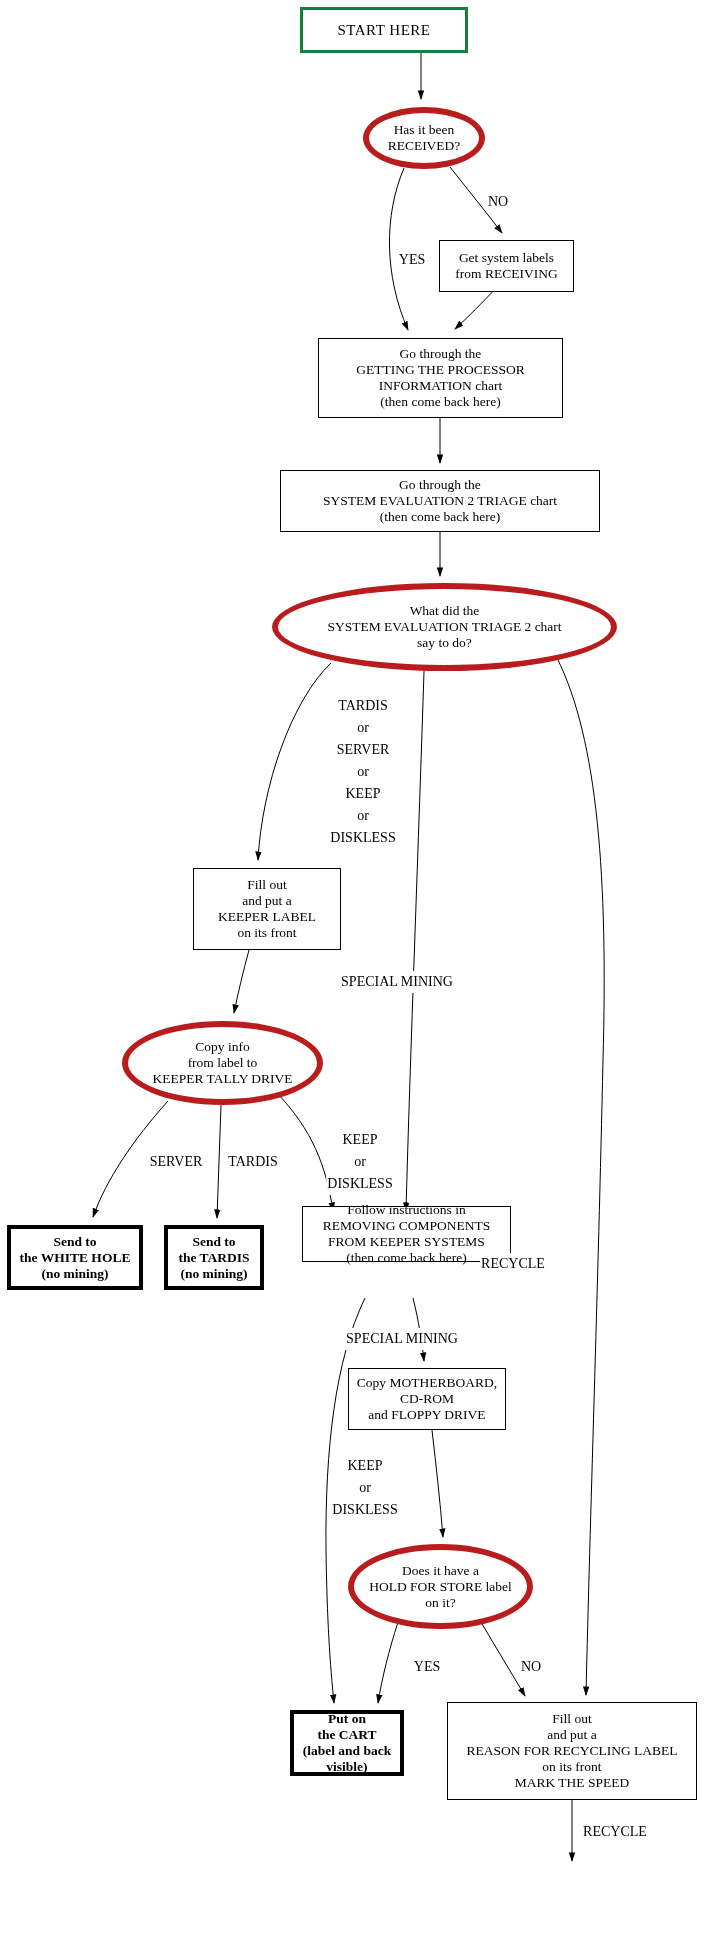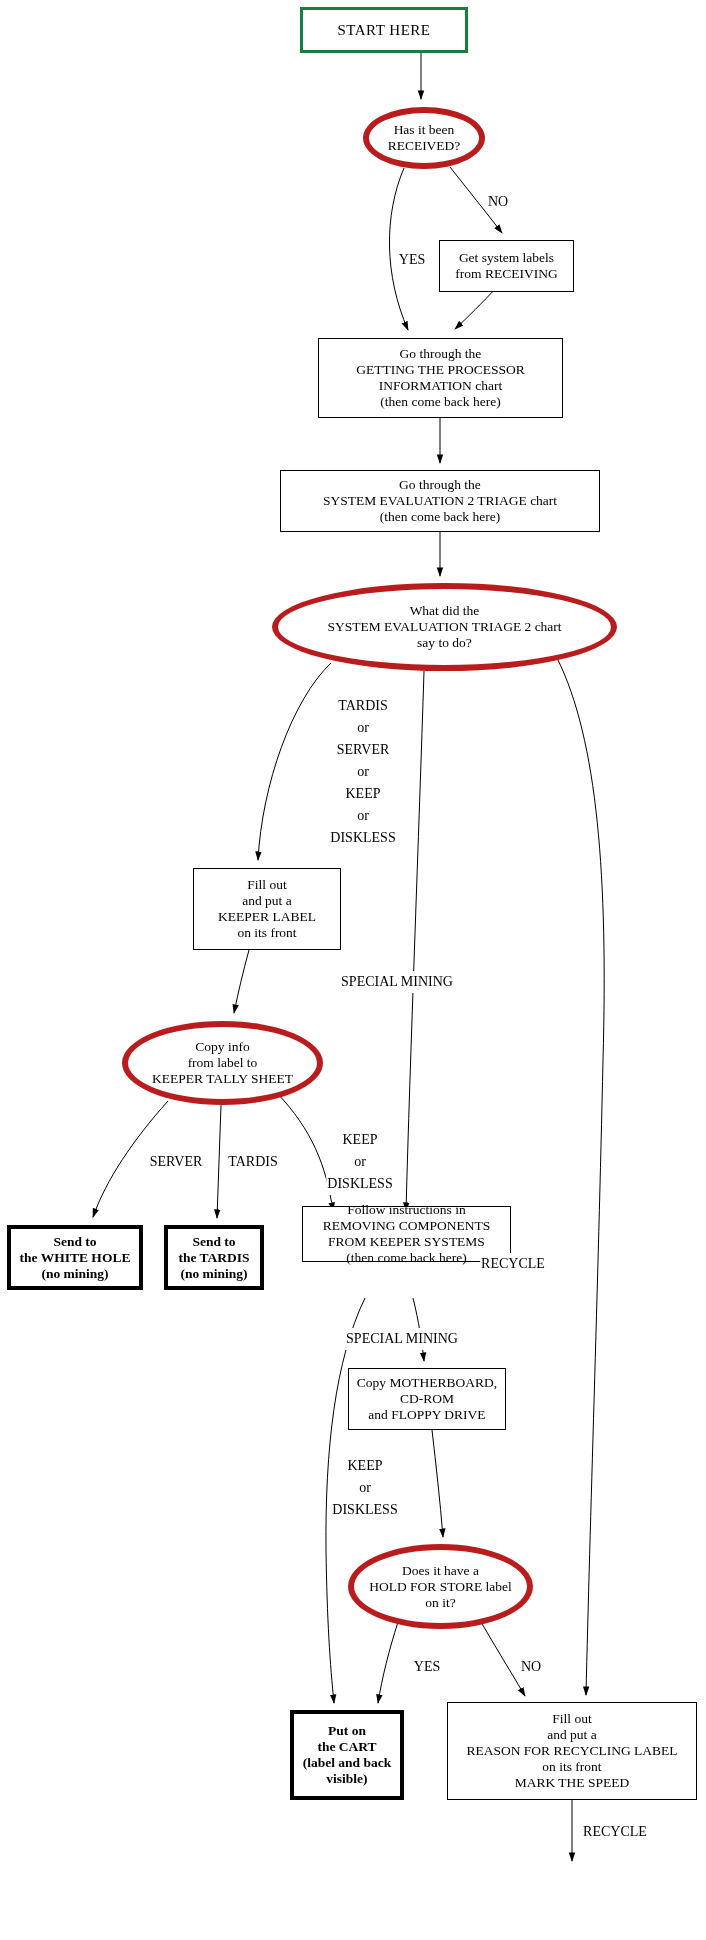--- a/index.html
+++ b/index.html
@@ -104,21 +104,21 @@
 SYSTEM EVALUATION TRIAGE 2 chart
 say to do?</div>
 
   <div class="node box" style="left:193px; top:868px; width:148px; height:82px;">Fill out
 and put a
 KEEPER LABEL
 on its front</div>
 
   <div class="node ellipse" style="left:122px; top:1021px; width:201px; height:84px;">Copy info
 from label to
-KEEPER TALLY SHEET</div>
+KEEPER TALLY DRIVE</div>
 
   <div class="node termbox" style="left:7px; top:1225px; width:136px; height:65px;">Send to
 the WHITE HOLE
 (no mining)</div>
 
   <div class="node termbox" style="left:164px; top:1225px; width:100px; height:65px;">Send to
 the TARDIS
 (no mining)</div>
 
   <div class="node box" style="left:302px; top:1206px; width:209px; height:56px;">Follow instructions in
@@ -127,21 +127,21 @@
 (then come back here)</div>
 
   <div class="node box" style="left:348px; top:1368px; width:158px; height:62px;">Copy MOTHERBOARD,
 CD-ROM
 and FLOPPY DRIVE</div>
 
   <div class="node ellipse" style="left:348px; top:1544px; width:185px; height:85px;">Does it have a
 HOLD FOR STORE label
 on it?</div>
 
-  <div class="node termbox" style="left:290px; top:1710px; width:114px; height:90px;">Put on
+  <div class="node termbox" style="left:290px; top:1710px; width:114px; height:66px;">Put on
 the CART
 (label and back
 visible)</div>
 
   <div class="node box" style="left:447px; top:1702px; width:250px; height:98px;">Fill out
 and put a
 REASON FOR RECYCLING LABEL
 on its front
 MARK THE SPEED</div>
 

